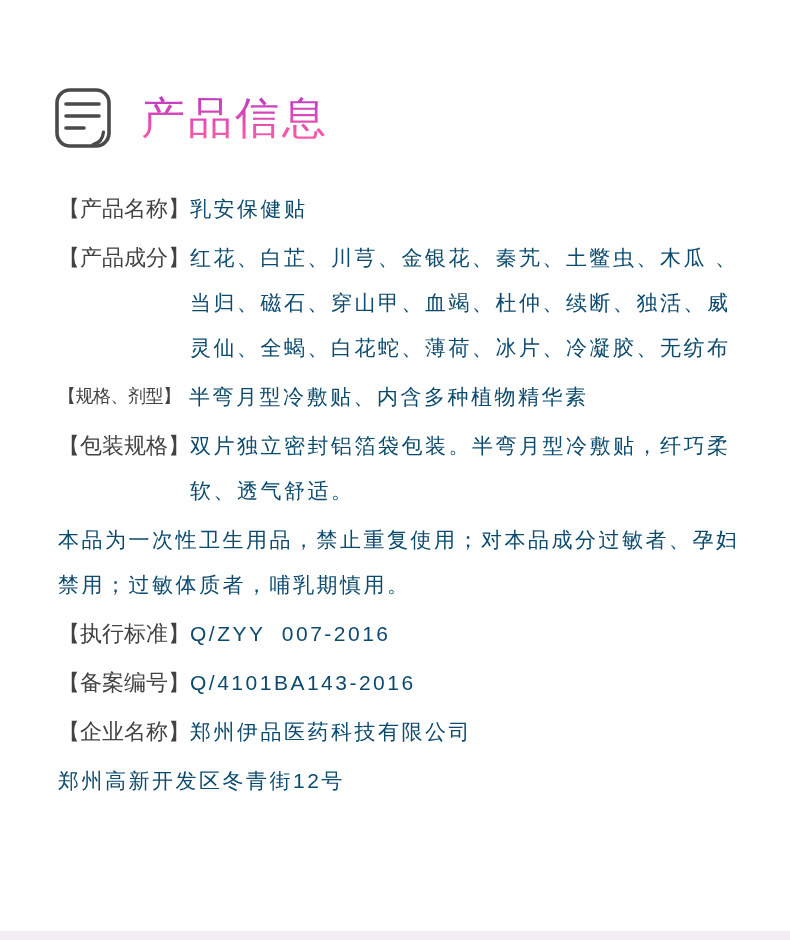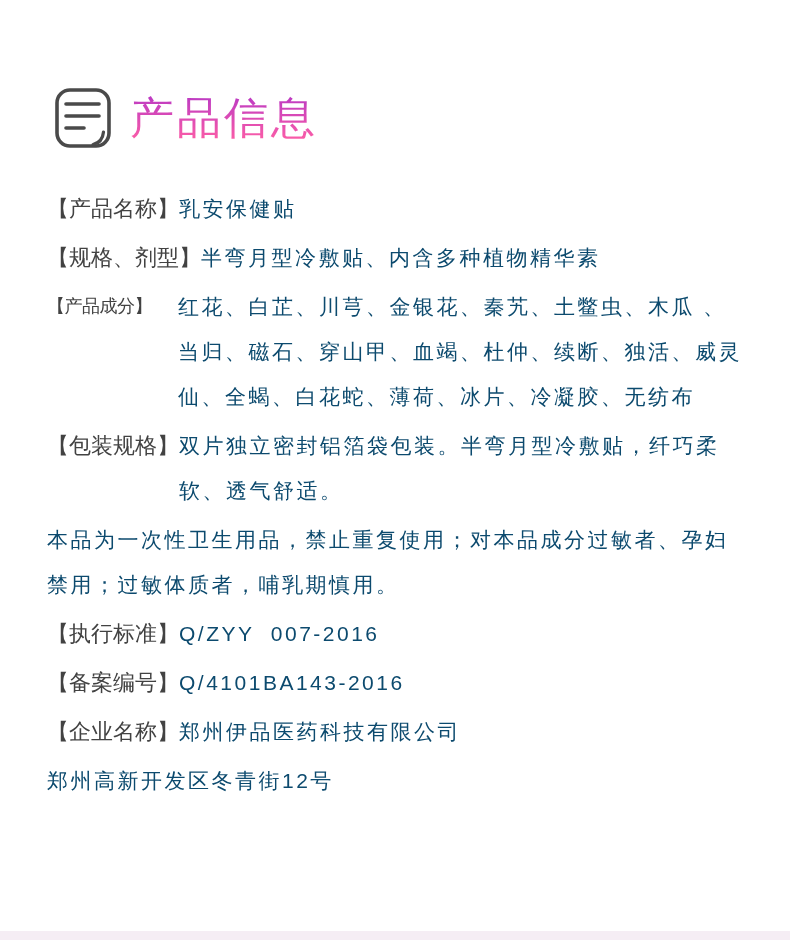--- a/index.html
+++ b/index.html
@@ -4,21 +4,21 @@
 <style>
   html,body{margin:0;padding:0;}
   body{
     width:790px;height:940px;
     position:relative;overflow:hidden;
     background:#ffffff;
     font-family:"Liberation Sans","DejaVu Sans",sans-serif;
   }
   .header{
     position:absolute;left:55px;top:88px;
-    display:flex;align-items:center;gap:19px;
+    display:flex;align-items:center;gap:30px;
   }
   .doc-icon{display:block;}
   .page-title{
     font-size:44px;
     font-weight:300;
     letter-spacing:3px;
     line-height:1;
     color:#e04fae;
     white-space:nowrap;
   }
@@ -30,20 +30,21 @@
       color:transparent;
     }
   }
   .content{
     position:absolute;left:47px;top:186px;width:700px;
   }
   .info-row{
     display:flex;
     align-items:flex-start;
     margin-bottom:4px;
+    margin-left:11px;
   }
   .row-label{
     flex:0 0 131px;
     font-size:22px;
     line-height:45px;
     color:#424242;
     white-space:nowrap;
   }
   
   .info-row:nth-child(3) .row-label{font-size:18px;letter-spacing:-0.5px;}
@@ -75,26 +76,26 @@
   </span>
   <span class="page-title">产品信息</span>
 </div>
 
 <div class="content">
   <div class="info-row">
     <span class="row-label">【产品名称】</span>
     <span class="row-value">乳安保健贴</span>
   </div>
   <div class="info-row">
+    <span class="row-label">【产品成分】</span>
+    <span class="row-value">红花、白芷、川芎、金银花、秦艽、土鳖虫、木瓜 、当归、磁石、穿山甲、血竭、杜仲、续断、独活、威灵仙、全蝎、白花蛇、薄荷、冰片、冷凝胶、无纺布</span>
+  </div>
+  <div class="info-row">
     <span class="row-label">【规格、剂型】</span>
     <span class="row-value">半弯月型冷敷贴、内含多种植物精华素</span>
-  </div>
-  <div class="info-row">
-    <span class="row-label">【产品成分】</span>
-    <span class="row-value">红花、白芷、川芎、金银花、秦艽、土鳖虫、木瓜 、当归、磁石、穿山甲、血竭、杜仲、续断、独活、威灵仙、全蝎、白花蛇、薄荷、冰片、冷凝胶、无纺布</span>
   </div>
   <div class="info-row">
     <span class="row-label">【包装规格】</span>
     <span class="row-value">双片独立密封铝箔袋包装。半弯月型冷敷贴，纤巧柔软、透气舒适。</span>
   </div>
   <div class="info-row">
     <span class="row-value">本品为一次性卫生用品，禁止重复使用；对本品成分过敏者、孕妇禁用；过敏体质者，哺乳期慎用。</span>
   </div>
   <div class="info-row">
     <span class="row-label">【执行标准】</span>

